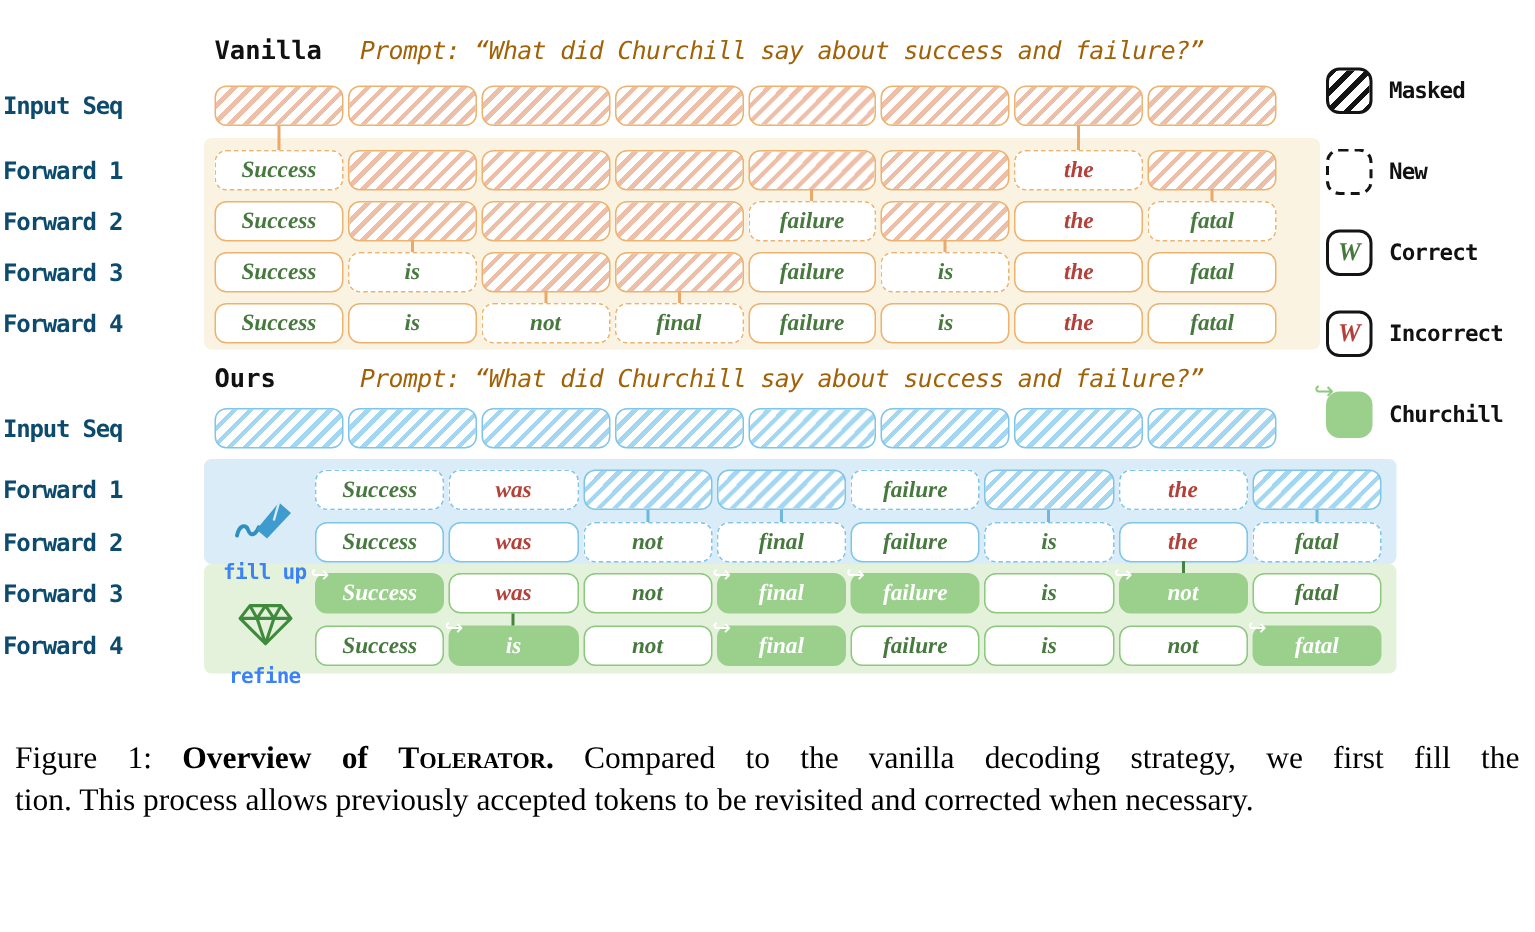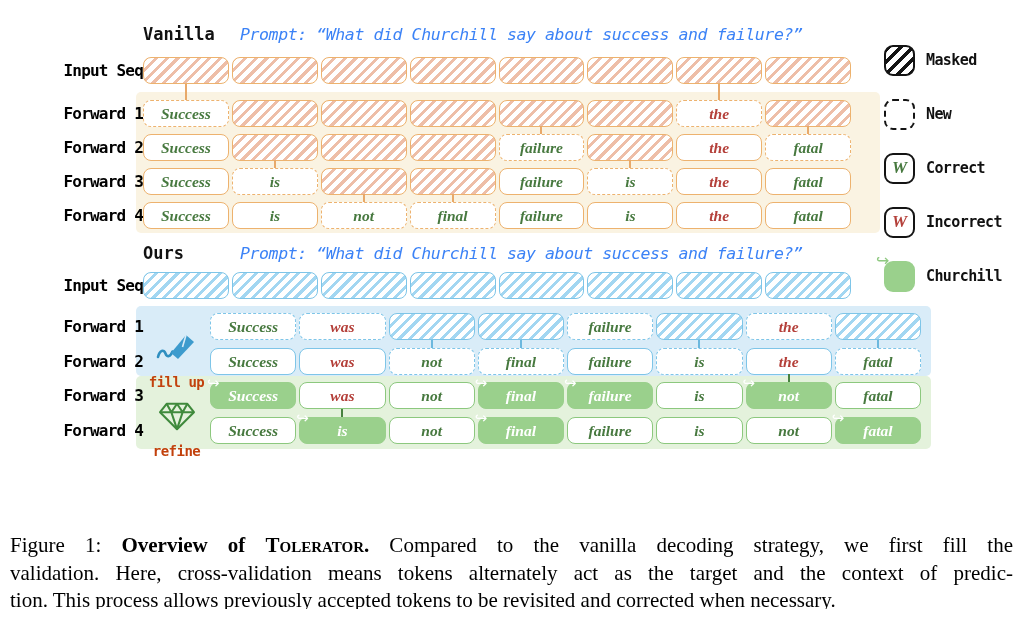--- a/index.html
+++ b/index.html
@@ -8,28 +8,28 @@
 
   
   .panel { position:absolute; z-index:0; border-radius:5px; }
   .panel-beige { left:136px; top:92px;  width:744px; height:141px; background:#faf3e2; }
   .panel-blue  { left:136px; top:306px; width:795px; height:70px;  background:#d9ecf8; }
   .panel-green { left:136px; top:376px; width:795px; height:73px;  background:#e4f2dc; }
 
   
   .ptitle { position:absolute; left:143px; z-index:2; display:flex; align-items:baseline; }
   .pt-name { display:inline-block; width:97px; font:700 17px "DejaVu Sans Mono", monospace; color:#111; }
-  .pt-prompt { font:italic 400 16.5px "DejaVu Sans Mono", monospace; color:#3b82f6; letter-spacing:-0.4px; }
+  .pt-prompt { font:italic 400 16.5px "DejaVu Sans Mono", monospace; color:#a16207; letter-spacing:-0.4px; }
 
   
   .row { position:absolute; left:0; z-index:2; display:flex; align-items:center; height:27px; }
-  .rlabel { width:143px; padding-left:30px; box-sizing:border-box;
-            font:700 16px "DejaVu Sans Mono", monospace; color:#000000; letter-spacing:-0.8px;text-align:right; }
+  .rlabel { width:143px; padding-left:2px; box-sizing:border-box;
+            font:700 16px "DejaVu Sans Mono", monospace; color:#0c4a6e; letter-spacing:-0.8px; }
   .rtag { width:67px; display:flex; align-items:center; justify-content:center;
-          font:700 14px "DejaVu Sans Mono", monospace; color:#c2410c; letter-spacing:-0.5px;margin-top:41px; }
+          font:700 14px "DejaVu Sans Mono", monospace; color:#3b82f6; letter-spacing:-0.5px;margin-top:41px; }
   .cells { display:flex; gap:3px; width:708px; height:27px; }
   .cells-o { width:711px; }
 
   
   .cl { flex:1; position:relative; box-sizing:border-box; height:27px;
         border:1.7px solid #edb26e; border-radius:8px; background:#fff;
         display:flex; align-items:center; justify-content:center;
         font:italic 700 15.5px "Liberation Serif", serif; color:#47793f; }
   .tv .cl { border-color:#edb26e; }
   .tv .cl.m { background-image:repeating-linear-gradient(135deg, rgba(236,183,158,0.9) 0 3px, rgba(255,255,255,0) 3px 7.5px); }
@@ -61,21 +61,21 @@
   .lb-w { border:2.6px solid #141414; background:#fff; display:flex; align-items:center; justify-content:center;
           font:italic 700 17px "Liberation Serif", serif; }
   .lb-w.cor { color:#47793f; }
   .lb-w.inc2 { color:#b4403a; }
   .lb-val { background:#9ad08c; }
   .lb-val .ar { color:#8fc981; top:-10px; left:-8px; font-size:16px; }
   .llabel { font:700 15px "DejaVu Sans Mono", monospace; color:#111; letter-spacing:-0.6px; white-space:nowrap; }
 
   
   .caption { position:absolute; left:10px; top:492px; width:1003px; z-index:2;
-             font:400 21px "Liberation Serif", serif; color:#000; line-height:27.5px;margin-top:40px; }
+             font:400 21px "Liberation Serif", serif; color:#000; line-height:27.5px; }
   .capline { text-align:justify; text-align-last:justify; }
   .capline.last { text-align-last:left; }
   .cap-b { font-weight:700; }
   .cap-sc { font-weight:700; font-variant:small-caps; }
 
   svg { display:block; }
 </style>
 </head>
 <body>
 
@@ -373,17 +373,16 @@
     <div class="litem" style="top:216px">
       <span class="lbox lb-val">
           <span class="ar">↪</span>
         </span>
       <span class="llabel">Churchill</span>
     </div>
   </div>
 
   <div class="caption">
     <div class="capline"><span>Figure 1: </span><span class="cap-b">Overview of </span><span class="cap-sc">Tolerator</span><span class="cap-b">.</span><span>  Compared to the vanilla decoding strategy, we first fill the</span></div>
-    <div class="capline">validation. Here, cross-validation means tokens alternately act as the target and the context of predic-</div>
     <div class="capline last">tion. This process allows previously accepted tokens to be revisited and corrected when necessary.</div>
   </div>
 
 </div>
 
 </body></html>

